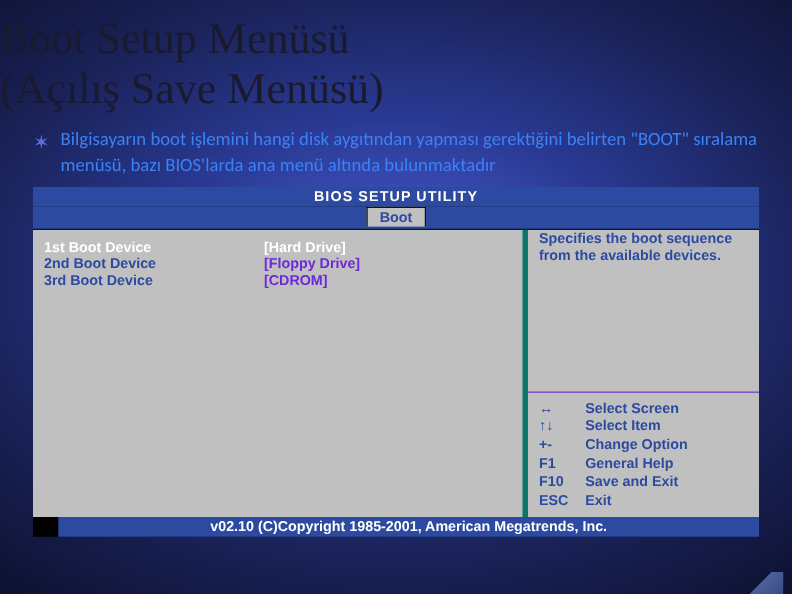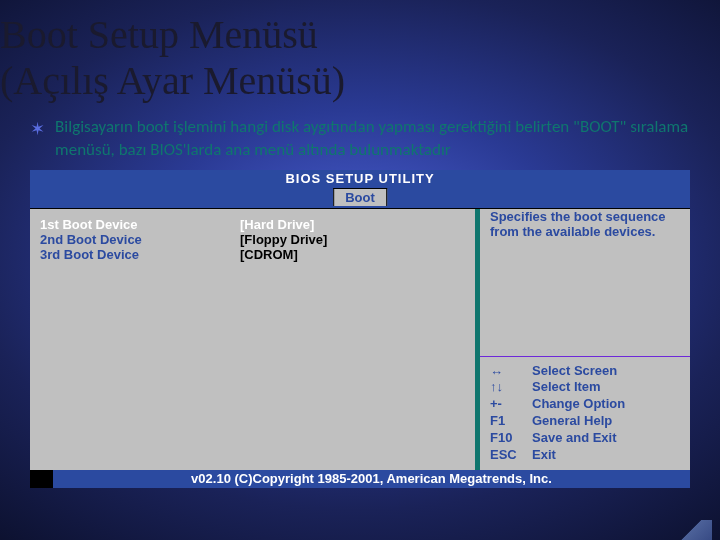--- a/index.html
+++ b/index.html
@@ -8,50 +8,50 @@
     background: radial-gradient(ellipse 600px 400px at 360px 250px, #4a5fd4 0%, #2a3a94 35%, #1a2258 65%, #0a0e28 100%);
     font-family: Georgia, 'Times New Roman', serif;
     color: #1a1a2e;
   }
   .slide { width: 720px; height: 540px; position: relative; }
   .title-block { padding: 12px 0 6px 0; }
   .title-line { font-size: 40px; font-weight: 400; color: #1a1a2e; line-height: 1.15; }
   .bullet-wrap { padding: 6px 30px 8px 30px; }
   .bullet { display: flex; gap: 10px; align-items: flex-start; }
   .bullet .star { color: #5a6de0; font-size: 18px; line-height: 22px; flex-shrink: 0; margin-top: 2px; }
-  .bullet .text { color: #0f766e; font-size: 17px; line-height: 1.35; font-family: Calibri, Tahoma, sans-serif; }
+  .bullet .text { color: #3b82f6; font-size: 17px; line-height: 1.35; font-family: Calibri, Tahoma, sans-serif; }
   .bios-area { margin: 0 30px; width: 660px; height: 318px; background: #000; }
   .bios { width: 100%; height: 100%; display: flex; flex-direction: column; font-family: Liberation Sans, sans-serif; font-size: 13px; color: #000; }
   .bios-header { background: #2b4aa0; color: #fff; text-align: center; line-height: 18px; height: 18px; font-weight: bold; letter-spacing: 1px; }
   .bios-tabs { background: #2b4aa0; height: 20px; position: relative; }
   .bios-tabs .tab { background: #c0c0c0; color: #2b4aa0; position: absolute; left: 50%; transform: translateX(-50%); padding: 0 11px; line-height: 18px; height: 18px; font-weight: bold; border: 1px solid #000; border-bottom: none; }
   .bios-body { flex: 1; display: flex; border-top: 1px solid #000; }
   .bios-left { flex: 1; background: #c0c0c0; border-right: 5px solid #0f766e; padding: 8px 10px; }
   .bios-right { width: 210px; background: #c0c0c0; display: flex; flex-direction: column; }
   .bios-right-top { flex: 1; padding: 0 10px; color: #2b4aa0; font-weight: bold; border-bottom: 1px solid #6d28d9; }
   .bios-right-bot { padding: 6px 10px; }
   .boot-row { display: flex; }
   .boot-row .lbl { width: 200px; color: #2b4aa0; font-weight: bold; }
-  .boot-row .val { color: #000000; font-weight: bold; }
+  .boot-row .val { color: #6d28d9; font-weight: bold; }
   .boot-row.sel .lbl { color: #fff; }
   .boot-row.sel .val { color: #fff; }
   .hint-row { display: flex; gap: 4px; color: #2b4aa0; font-weight: bold; line-height: 1.3; }
   .hint-row .k { width: 38px; }
   .hint-row .d { flex: 1; white-space: nowrap; }
   .bios-footer { background: #2b4aa0; color: #fff; text-align: center; line-height: 18px; height: 18px; font-weight: bold; margin-left: 23px; }
   .corner-mark { position: absolute; right: 8px; bottom: 0; width: 40px; height: 20px; background: linear-gradient(135deg, transparent 48%, #7ea0e8 50%, #5a78c8 100%); opacity: 0.55; }
 </style>
 </head>
 <body>
 
 <div class="slide">
 
   <div class="title-block">
     <div class="title-line">Boot Setup Menüsü</div>
-    <div class="title-line">(Açılış Ayar Menüsü)</div>
+    <div class="title-line">(Açılış Save Menüsü)</div>
   </div>
 
   <div class="bullet-wrap">
     <div class="bullet">
       <span class="star">✶</span>
       <span class="text">Bilgisayarın boot işlemini hangi disk aygıtından yapması gerektiğini belirten "BOOT" sıralama menüsü, bazı BIOS'larda ana menü altında bulunmaktadır</span>
     </div>
   </div>
 
   <div class="bios-area">

